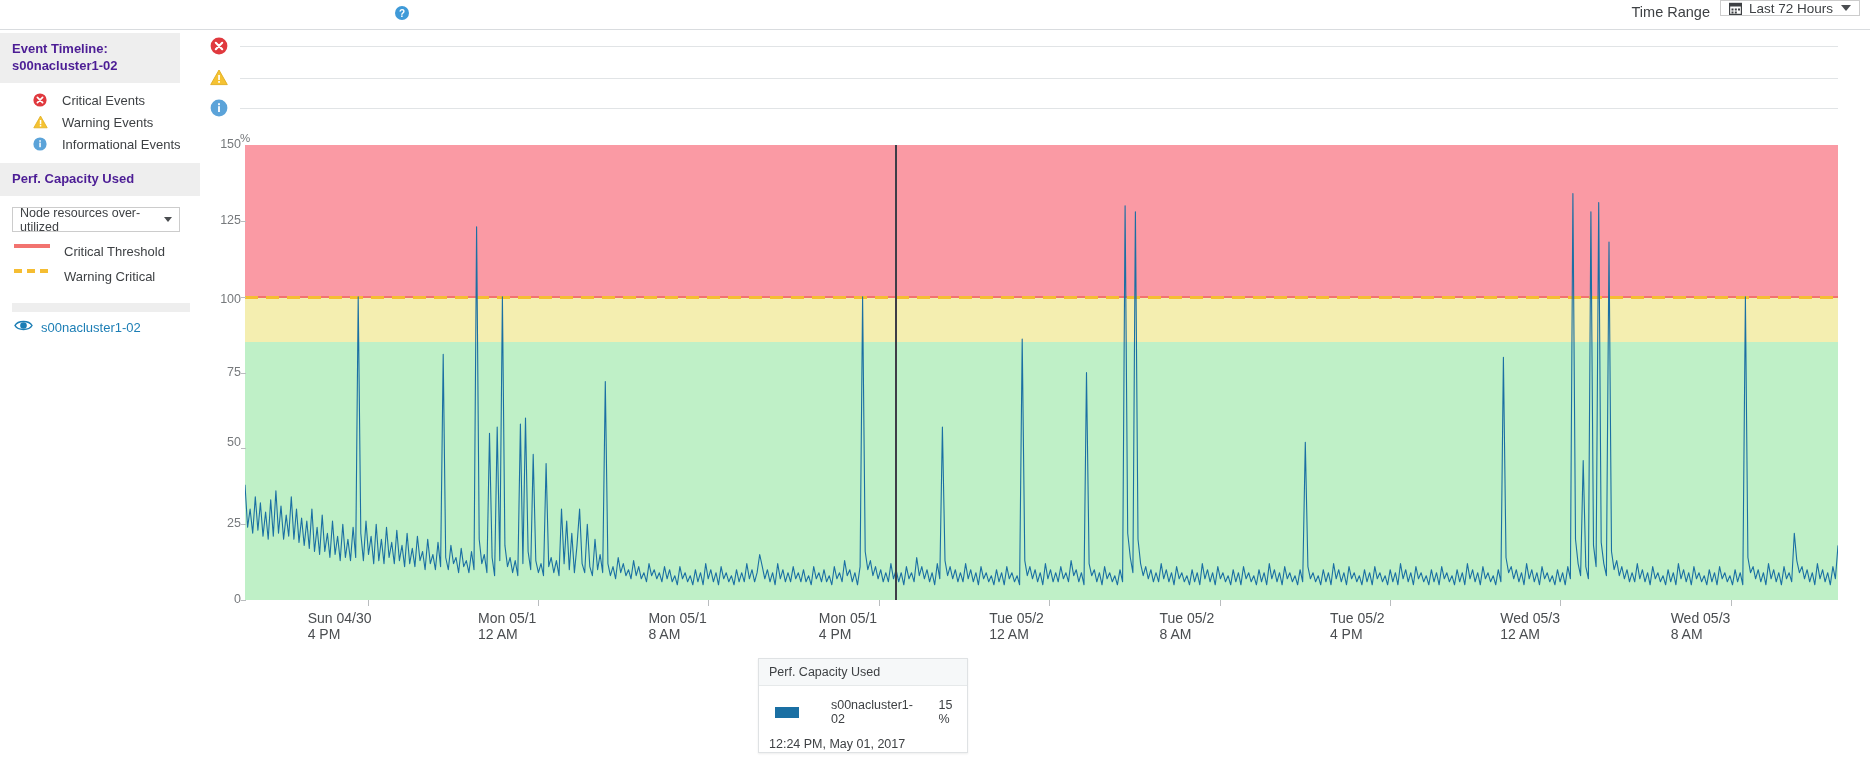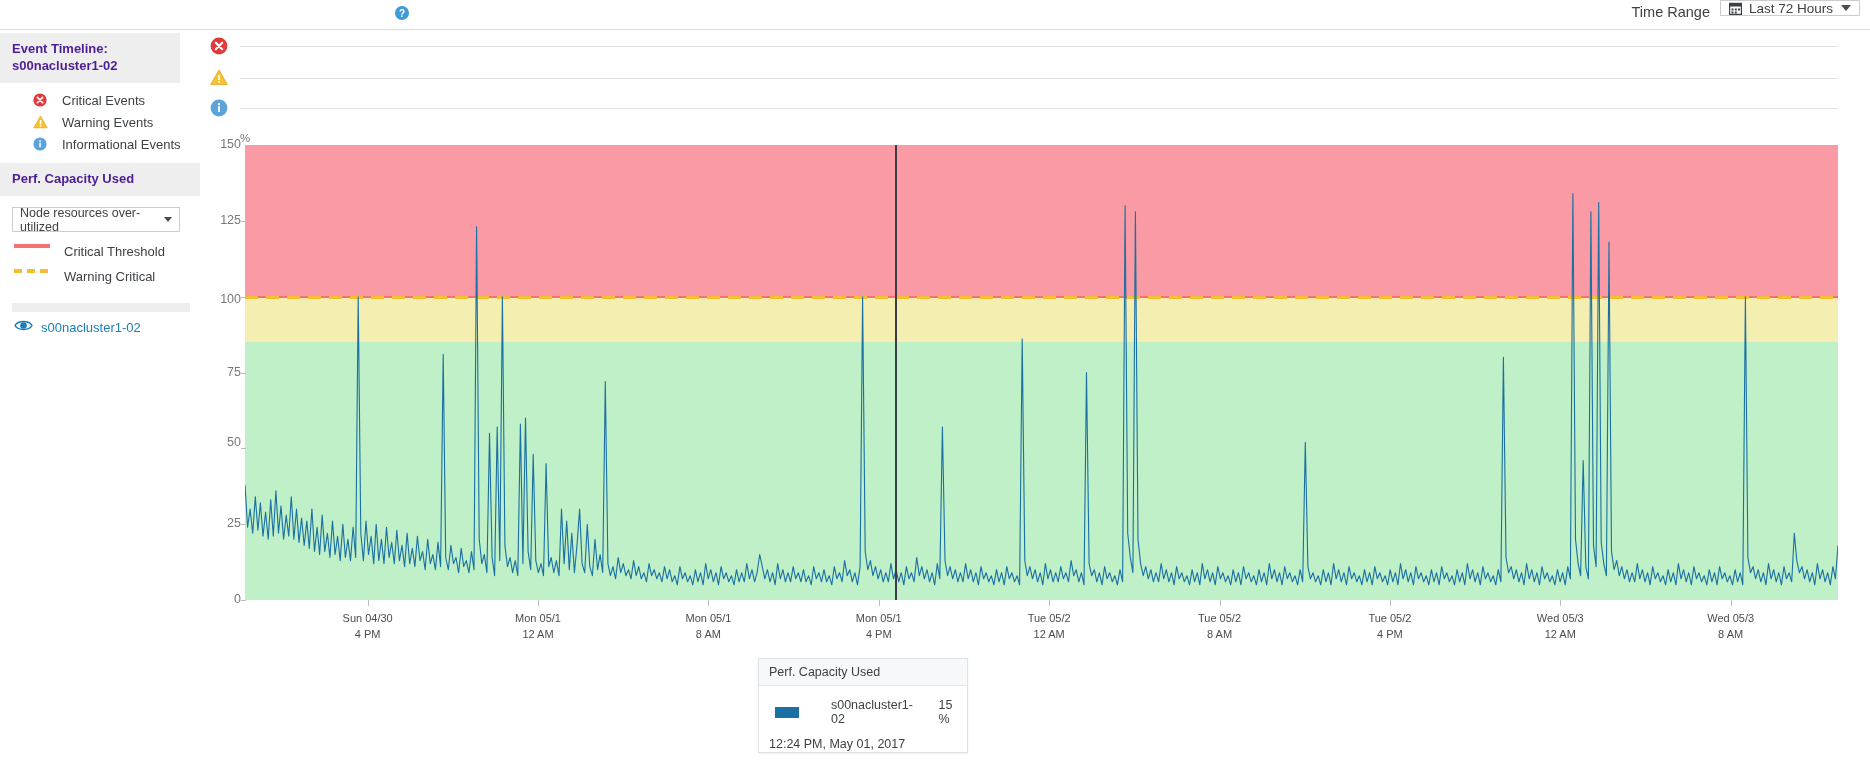--- a/index.html
+++ b/index.html
@@ -163,21 +163,21 @@
   #y-axis { position: absolute; left: 185px; top: 0; width: 56px; height: 510px; }
   .y-tick-mark {
     position: absolute; left: 241px; width: 5px; height: 1px; background: #b9bcbe;
   }
 
   
   #x-axis { position: absolute; left: 0; top: 480px; width: 1870px; height: 60px; }
   .x-tick-mark { position: absolute; width: 1px; height: 6px; background: #b9bcbe; top: 0; }
   .x-tick-label {
     position: absolute; top: 10px; width: 120px; margin-left: -60px;
-    text-align: center; font-size: 11px; color: #4a4d50; line-height: 16px;
+    font-size: 14px; color: #4a4d50; line-height: 16px;
   }
 
   
   #tooltip {
     position: absolute; left: 758px; top: 538px;
     width: 210px; height: 95px;
     background: rgba(255,255,255,0.84);
     border: 1px solid #dfe2e4;
     box-shadow: 0 1px 2px rgba(0,0,0,0.07);
   }

